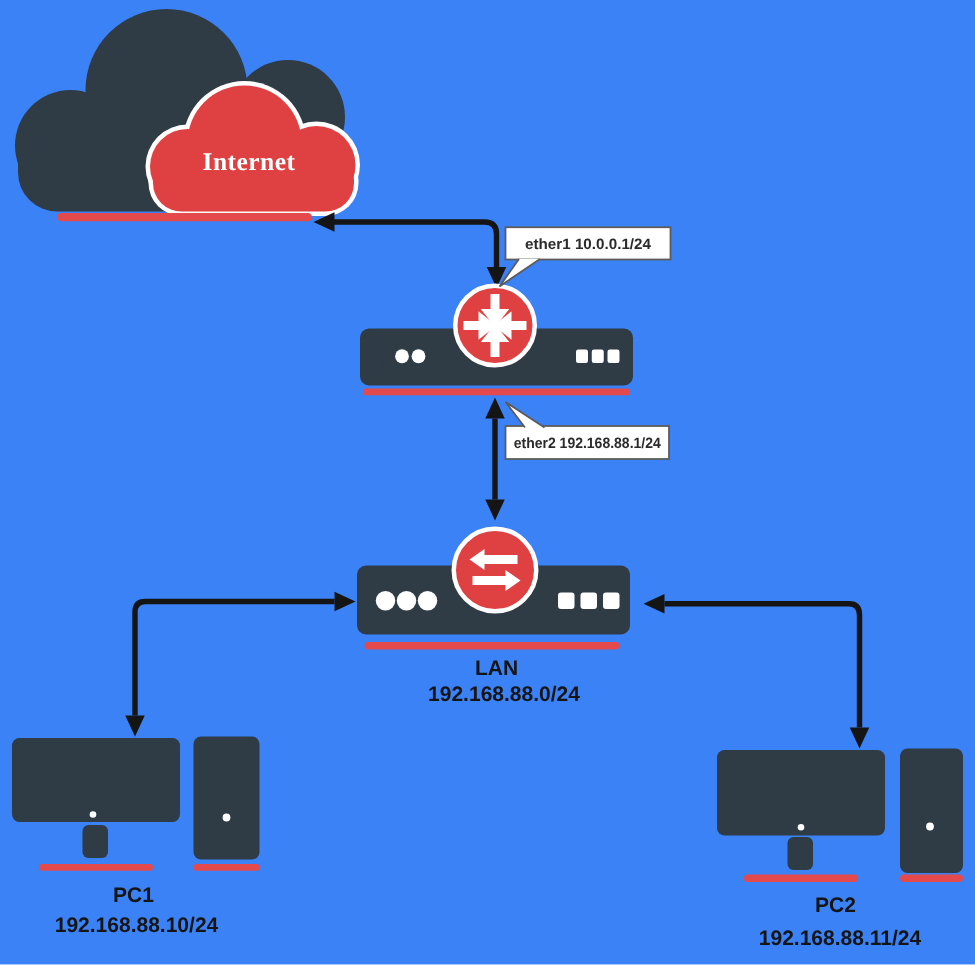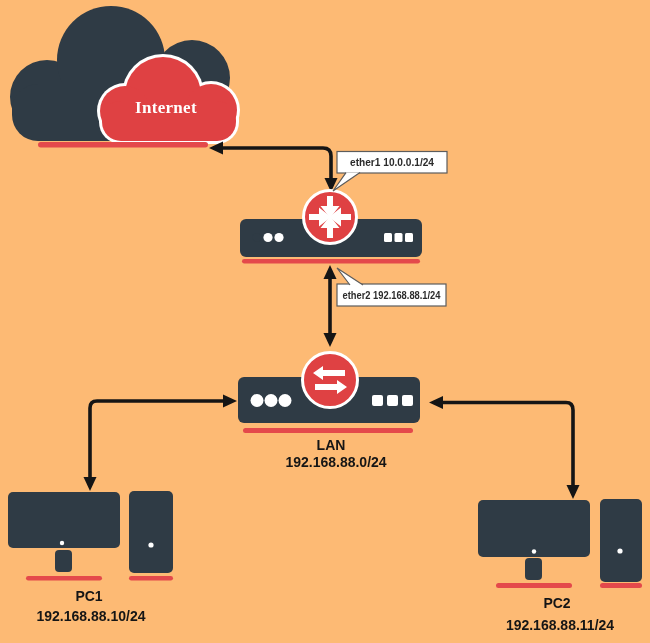--- a/index.html
+++ b/index.html
@@ -1,16 +1,16 @@
 <!DOCTYPE html>
 <html><head>
 <meta charset="utf-8">
 <style>
   html,body{margin:0;padding:0;background:#ffffff;}
-  .canvas{position:relative;width:650px;height:643px;background:#fdba74;overflow:hidden;
+  .canvas{position:relative;width:650px;height:643px;background:#3b82f6;overflow:hidden;
           font-family:"Liberation Sans",sans-serif;}
   svg{display:block;}
   .dark{fill:#2f3b45;}
   .red{fill:#df4143;}
   .redbar{fill:#e4494b;}
   .white{fill:#ffffff;}
   .line{stroke:#151515;stroke-width:3.6;fill:none;}
   .head{fill:#151515;stroke:none;}
   .callout-box{fill:#ffffff;stroke:#5c5c5c;stroke-width:1.2;}
   .callout-tail{fill:#ffffff;stroke:#5c5c5c;stroke-width:1.2;}

